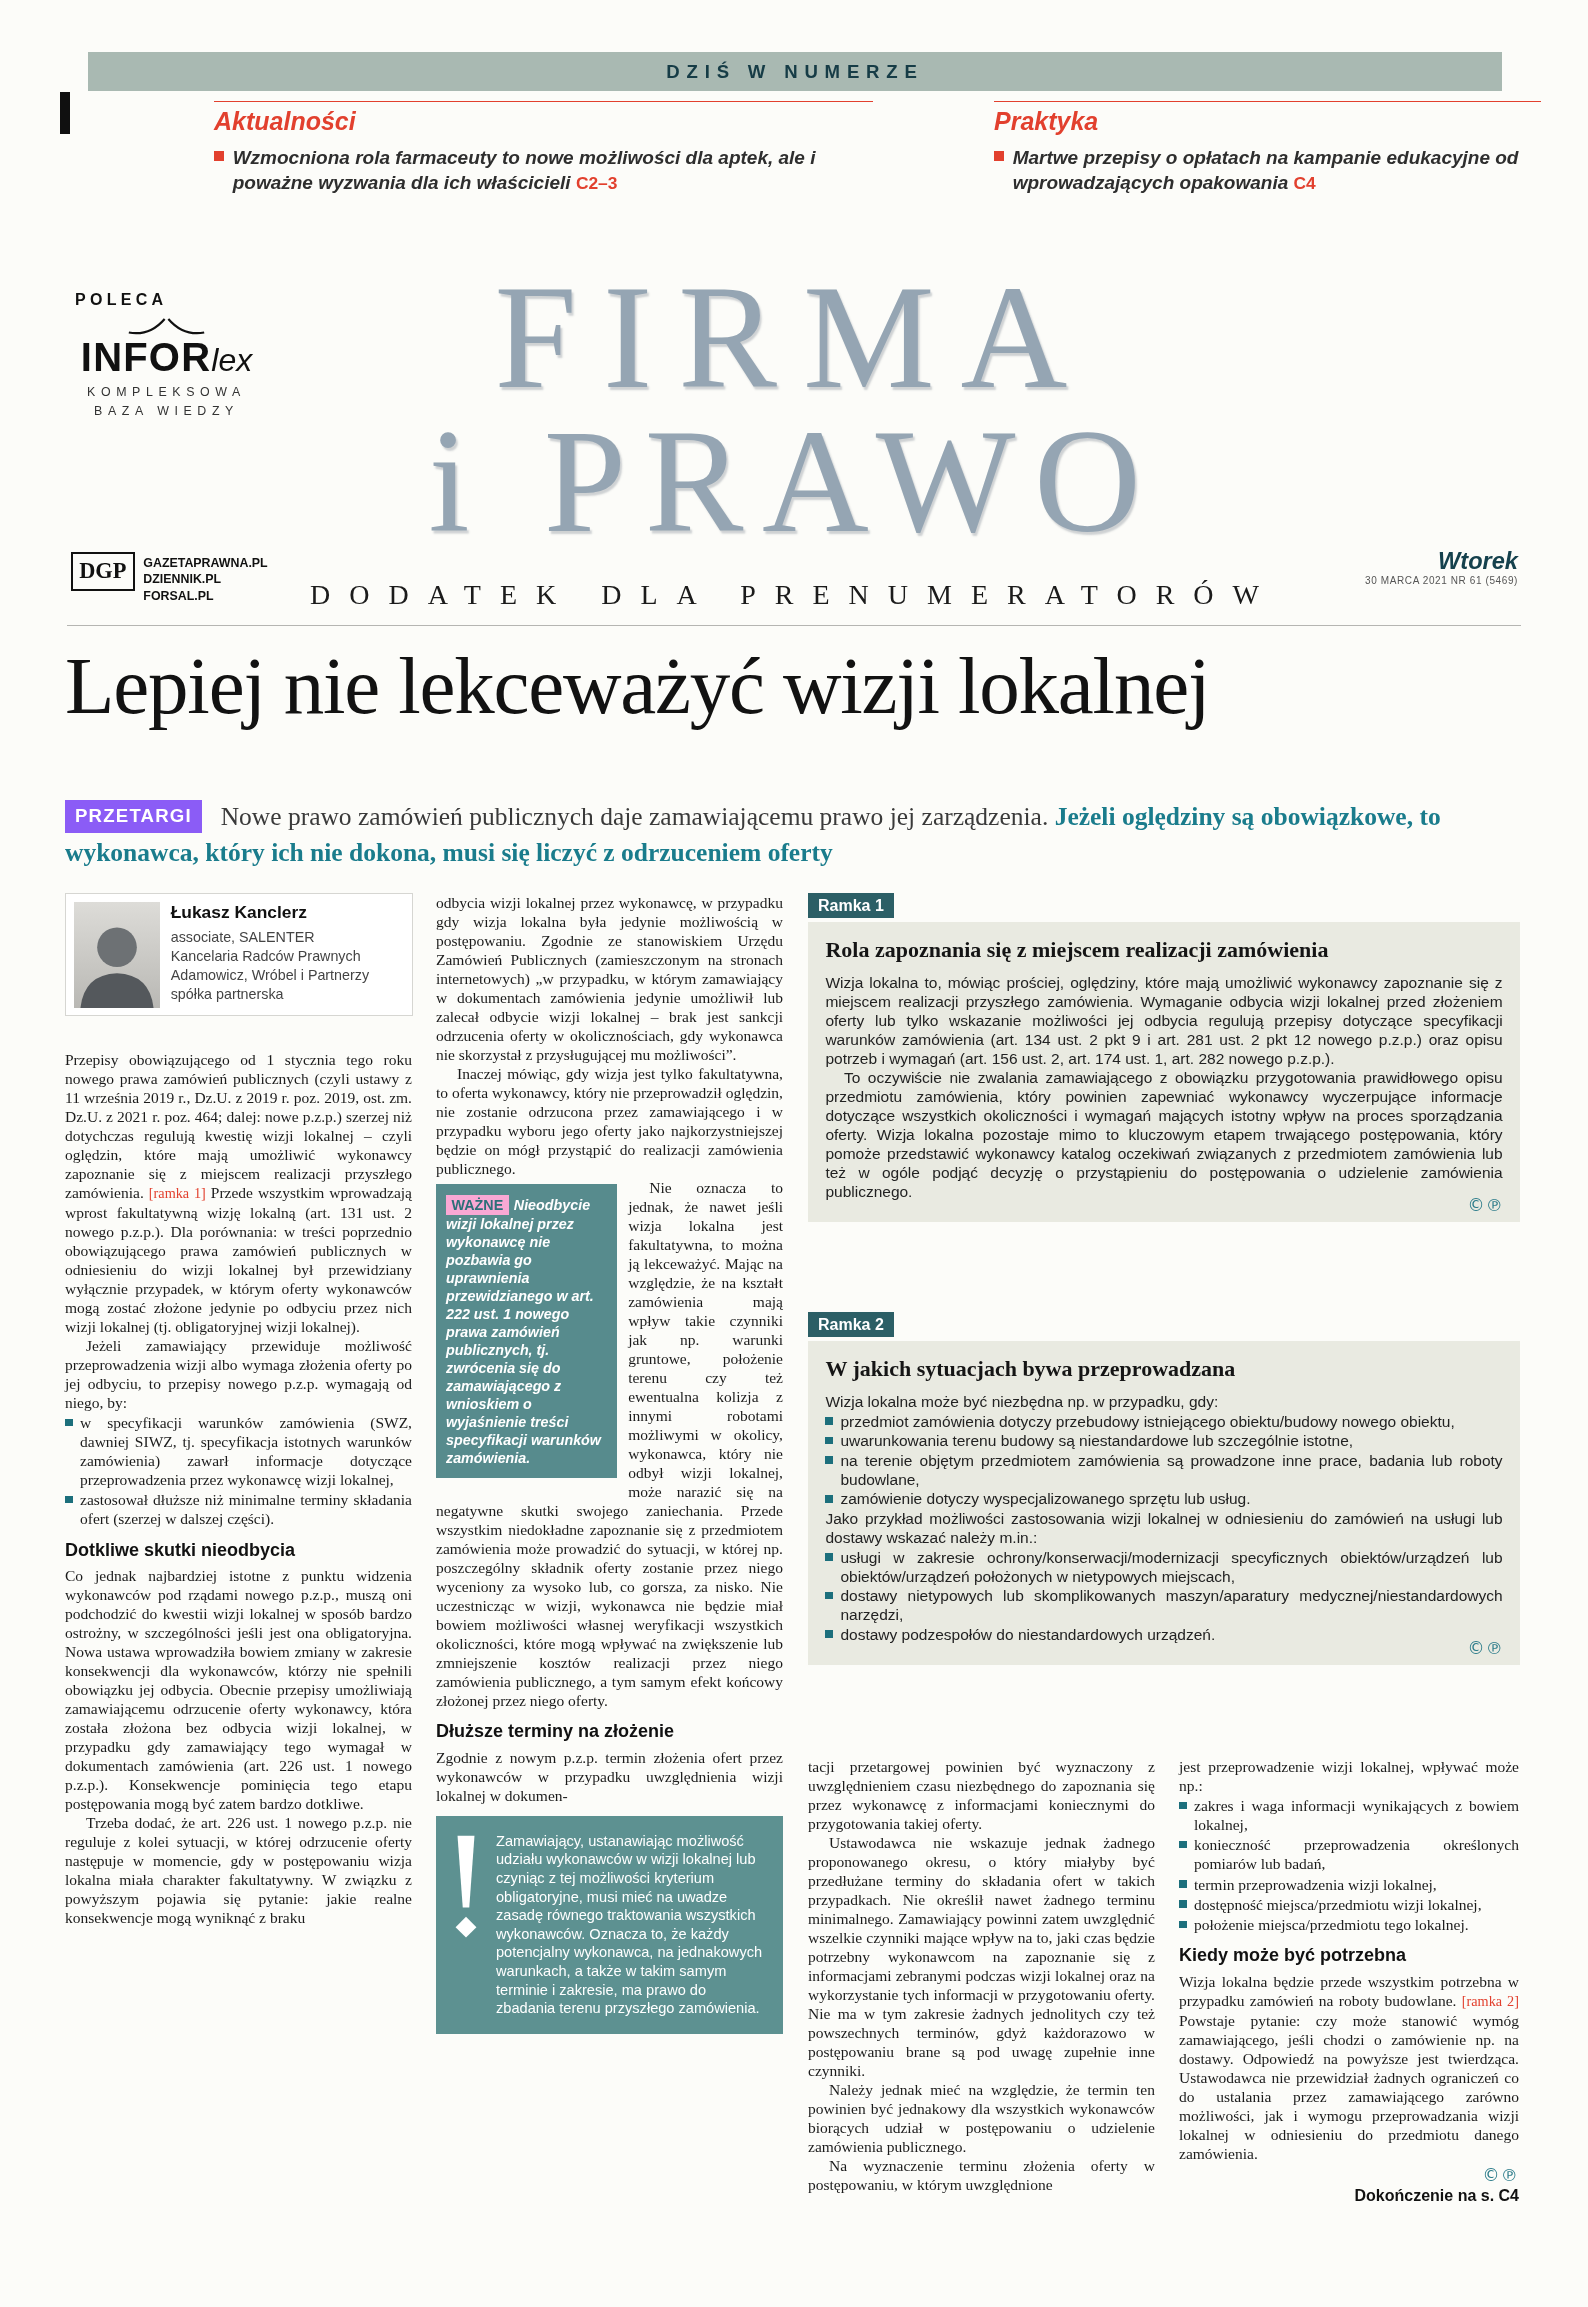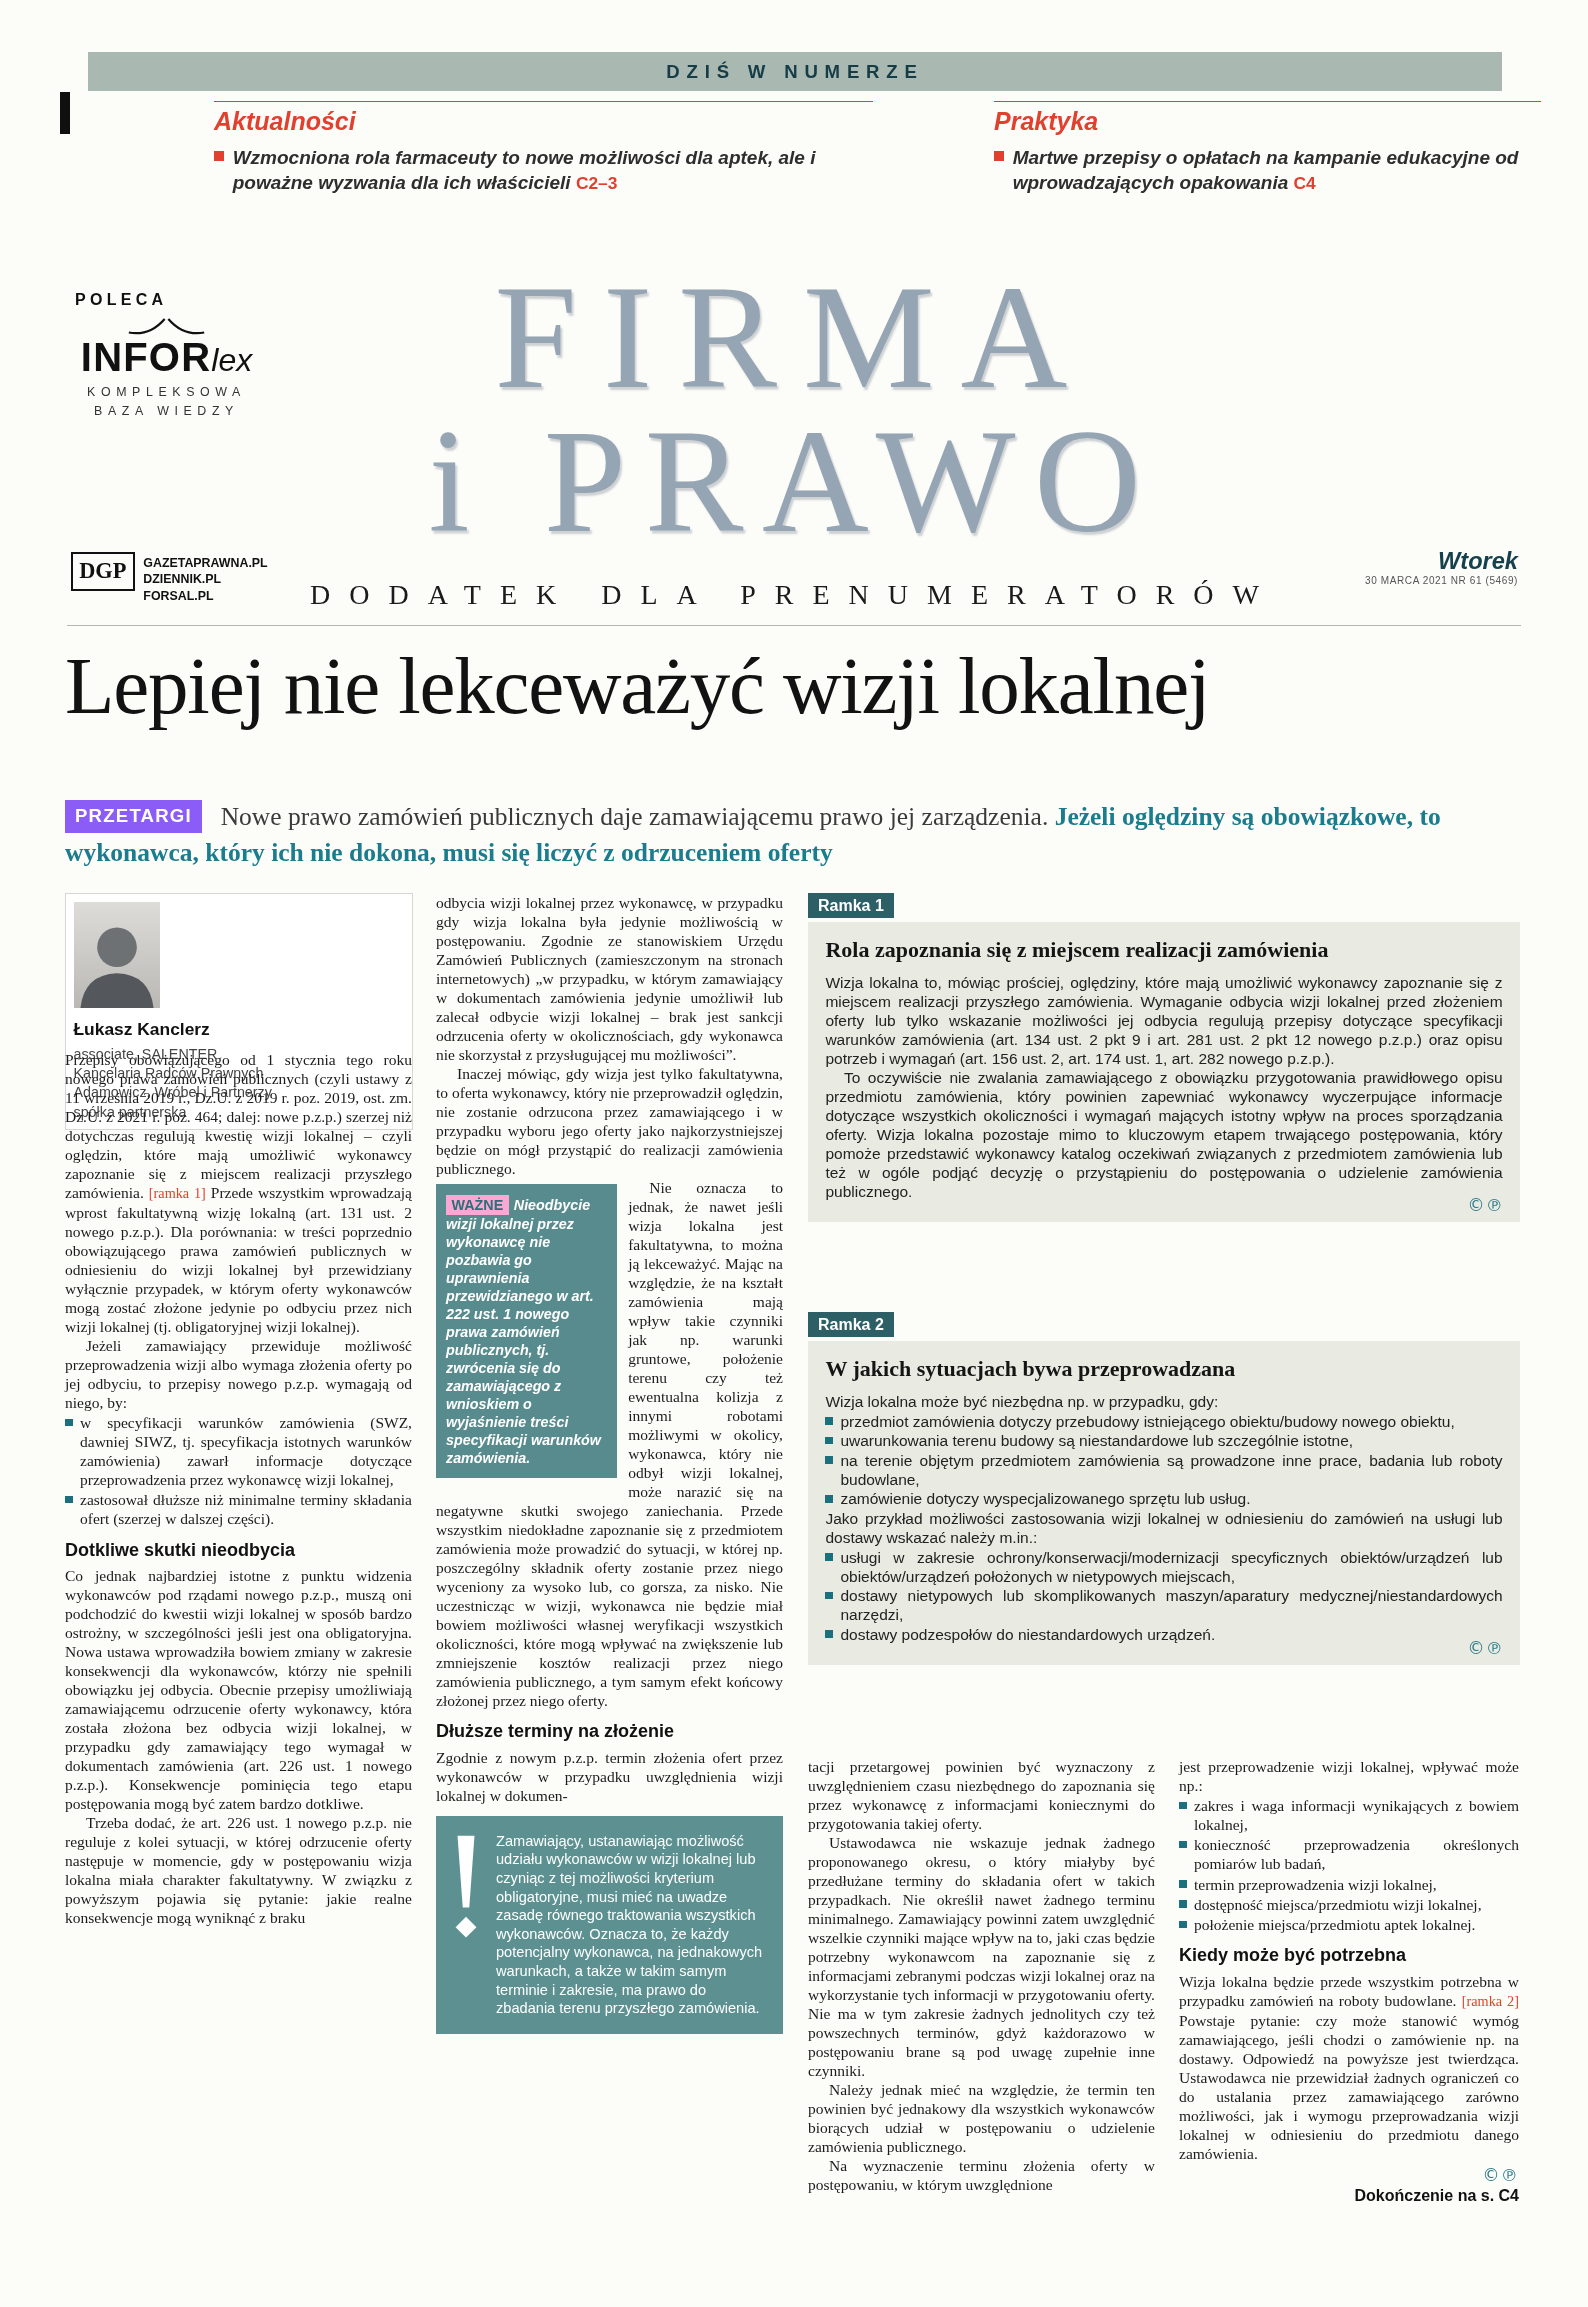--- a/index.html
+++ b/index.html
@@ -52,21 +52,21 @@
   .headline{position:absolute;left:65px;top:640px;margin:0;font-weight:400;
           font-size:81px;letter-spacing:-1.2px;color:#121212;font-family:"Liberation Serif",serif;}
   .lead{position:absolute;left:65px;top:800px;width:1459px;font-size:25.5px;line-height:1.32;}
   .kicker{display:inline-block;background:#8b5cf6;color:#fff;font-family:"Liberation Sans",sans-serif;
           font-weight:bold;font-size:18.6px;letter-spacing:1.2px;padding:4.3px 10px;margin-right:12.4px;
           position:relative;top:-3.1px;}
   .lead1{color:#3a3a3a;}
   .lead2{color:#1a7c8c;font-weight:bold;}
   
   .author{position:absolute;left:65px;top:893px;width:348px;box-sizing:border-box;
-          border:0.6px solid #d6d6d2;padding:7.5px;display:flex;gap:11.2px;background:#fff;flex-direction:column;}
+          border:0.6px solid #d6d6d2;padding:7.5px;display:flex;gap:11.2px;background:#fff;}
   .photo{flex:none;width:86px;height:106px;background:linear-gradient(#dddcd8,#b9b8b4);
           display:flex;align-items:flex-end;justify-content:center;overflow:hidden;}
   .author-name{font-family:"Liberation Sans",sans-serif;font-weight:bold;font-size:17.4px;
           color:#111;margin-bottom:5px;}
   .author-line{font-family:"Liberation Sans",sans-serif;font-size:14.3px;line-height:1.35;color:#444;}
   
   .col{position:absolute;width:347px;box-sizing:border-box;font-size:15.5px;line-height:19px;
           text-align:justify;}
   #col1{left:65px;top:1050px;}
   #col2{left:436px;top:893px;}
@@ -309,21 +309,21 @@
     <div class="brow">
         <span class="sq-teal"></span>
         <p>termin przeprowadzenia wizji lokalnej,</p>
       </div>
     <div class="brow">
         <span class="sq-teal"></span>
         <p>dostępność miejsca/przedmiotu wizji lokalnej,</p>
       </div>
     <div class="brow">
         <span class="sq-teal"></span>
-        <p>położenie miejsca/przedmiotu aptek lokalnej.</p>
+        <p>położenie miejsca/przedmiotu tego lokalnej.</p>
       </div>
     <h3 class="xhead">Kiedy może być potrzebna</h3>
     <p class="para first"><span>Wizja lokalna będzie przede wszystkim potrzebna w przypadku zamówień na roboty budowlane.</span> <span class="ref">[ramka 2]</span> <span>Powstaje pytanie: czy może stanowić wymóg zamawiającego, jeśli chodzi o zamówienie np. na dostawy. Odpowiedź na powyższe jest twierdząca. Ustawodawca nie przewidział żadnych ograniczeń co do ustalania przez zamawiającego zarówno możliwości, jak i wymogu przeprowadzania wizji lokalnej w odniesieniu do przedmiotu danego zamówienia.</span></p>
     <div class="copyline">©℗</div>
     <div class="continuation">Dokończenie na s. C4</div>
   </div>
 
 </div>
 
 

